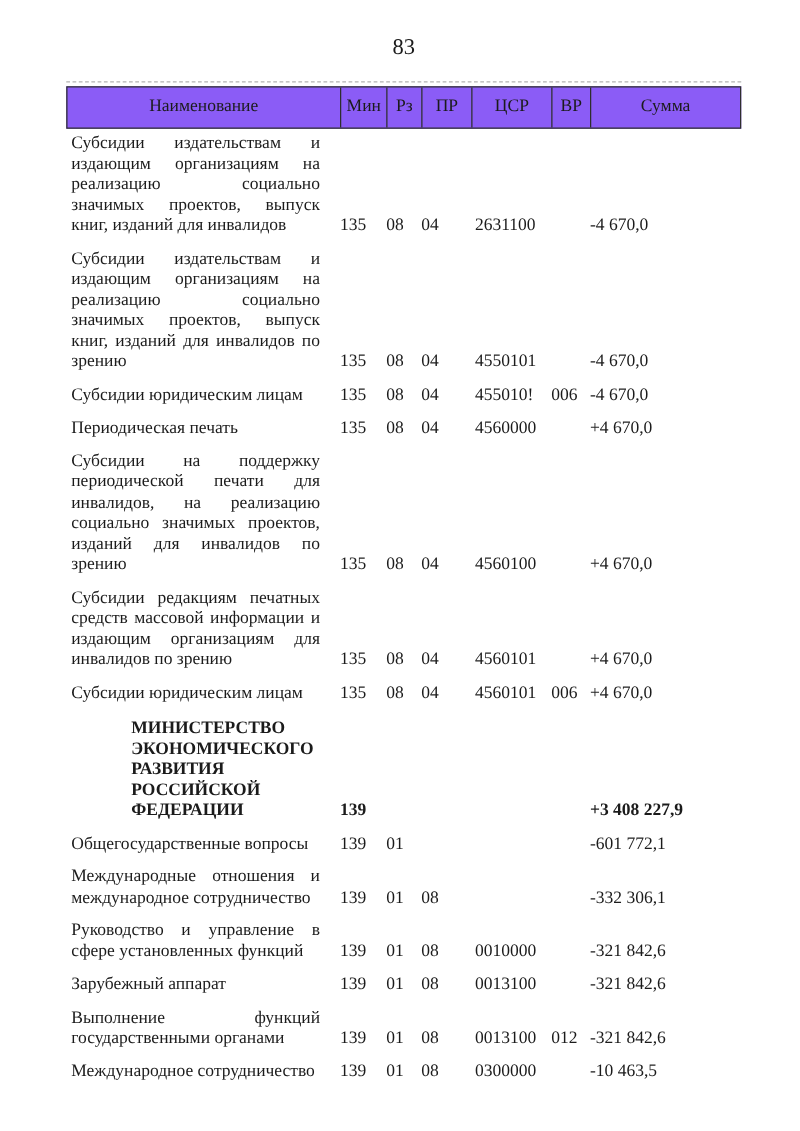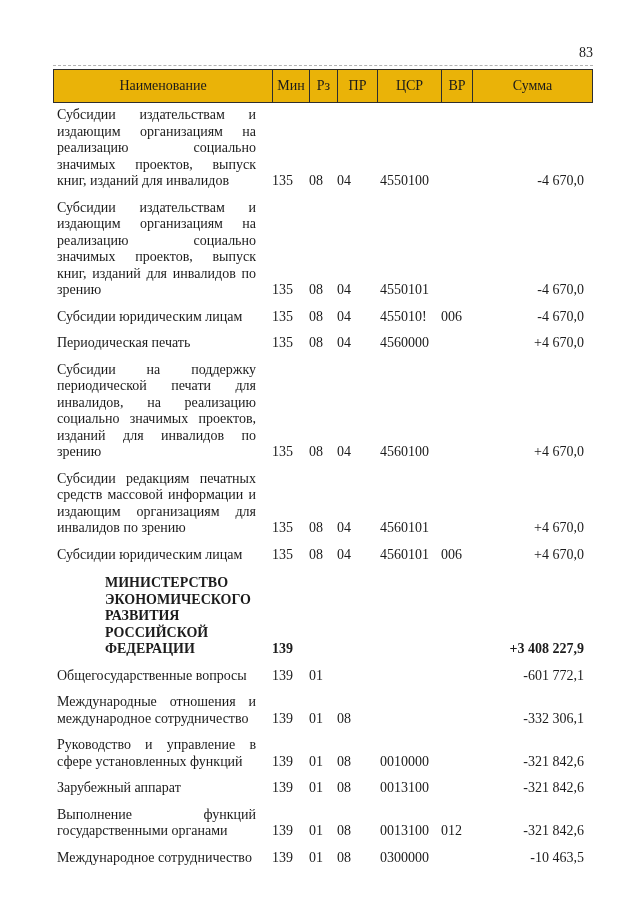--- a/index.html
+++ b/index.html
@@ -2,32 +2,32 @@
 <html><head>
 <meta charset="utf-8">
 <style>
   html,body { margin:0; padding:0; background:#ffffff; }
   .page {
     position:relative; width:640px; height:905px; background:#ffffff;
     font-family:"Liberation Serif","DejaVu Serif",serif;
     color:#1b1b1b; overflow:hidden;
   }
   .page-number {
-    position:absolute; top:44px; left:53px; width:540px;
-    text-align:right; font-size:14px; line-height:18px;
+    position:absolute; top:28px; left:53px; width:540px;
+    text-align:center; font-size:18px; line-height:18px;
   }
   .scan-dash-top {
     position:absolute; left:53px; top:65px; width:540px; height:0;
     border-top:1px dashed #b3b3b3;
   }
   .doc-table { position:absolute; left:53px; top:69px; width:540px; }
   .thead {
     display:grid; grid-template-columns:219px 37px 28px 40px 64px 31px 119px;
     border:1px solid #2e2e2e; height:34px; box-sizing:border-box;
-    background:#eab308;
+    background:#8b5cf6;
   }
   .th {
     border-right:1px solid #2e2e2e;
     display:flex; align-items:center; justify-content:center;
     font-size:14px; overflow:hidden;
   }
   .th:last-child { border-right:none;text-align:right; }
   .tbody { width:540px; }
   .row {
     display:grid; grid-template-columns:219px 37px 28px 40px 64px 31px 119px;
@@ -36,21 +36,21 @@
   .tbody .row:first-child { margin-top:4px; }
   .row.bold { font-weight:bold; margin-top:12px; }
   .c { font-size:14px; line-height:16.5px; }
   .c-name {
     text-align:justify; padding-left:4px; padding-right:16px;
     white-space:pre-line;
   }
   .row.bold .c-name { text-align-last:justify; padding-right:18px;margin-left:48px; }
   .c-min, .c-rz, .c-pr, .c-vr { text-align:left; }
   .c-csr { padding-left:3px; }
-  .c-sum { text-align:right; padding-right:7px; }
+  .c-sum { text-align:left; padding-right:7px; }
 </style>
 </head>
 <body>
 
 <div class="page">
   <div class="page-number">83</div>
   <div class="scan-dash-top"></div>
 
   <div class="doc-table">
     <div class="thead">
@@ -61,21 +61,21 @@
       <div class="th">ЦСР</div>
       <div class="th">ВР</div>
       <div class="th">Сумма</div>
     </div>
     <div class="tbody">
         <div class="row">
     <div class="c c-name">Субсидии издательствам и издающим организациям на реализацию социально значимых проектов, выпуск книг, изданий для инвалидов</div>
     <div class="c c-min">135</div>
     <div class="c c-rz">08</div>
     <div class="c c-pr">04</div>
-    <div class="c c-csr">4550100</div>
+    <div class="c c-csr">2631100</div>
     <div class="c c-vr"></div>
     <div class="c c-sum">-4 670,0</div>
   </div>
         <div class="row">
     <div class="c c-name">Субсидии издательствам и издающим организациям на реализацию социально значимых проектов, выпуск книг, изданий для инвалидов по зрению</div>
     <div class="c c-min">135</div>
     <div class="c c-rz">08</div>
     <div class="c c-pr">04</div>
     <div class="c c-csr">4550101</div>
     <div class="c c-vr"></div>

